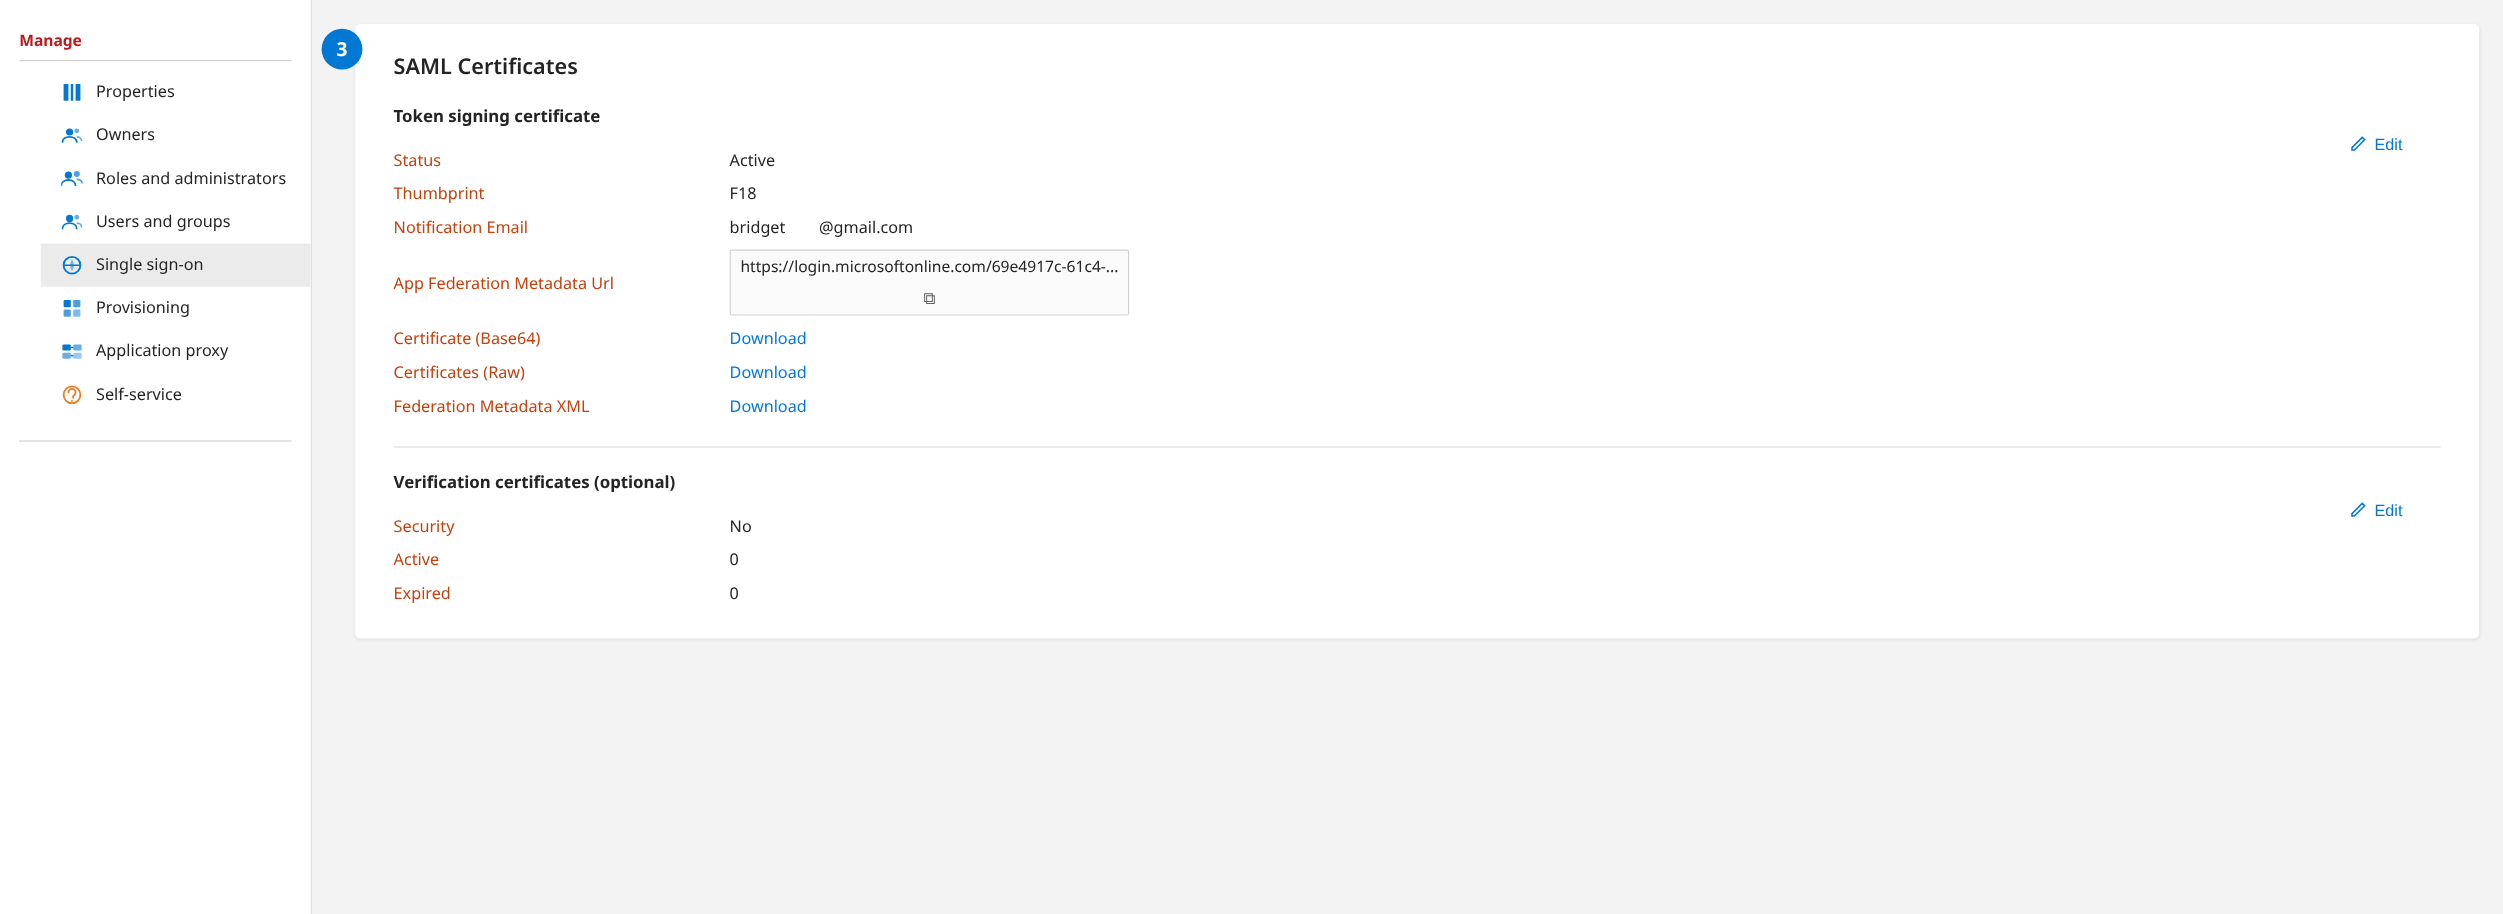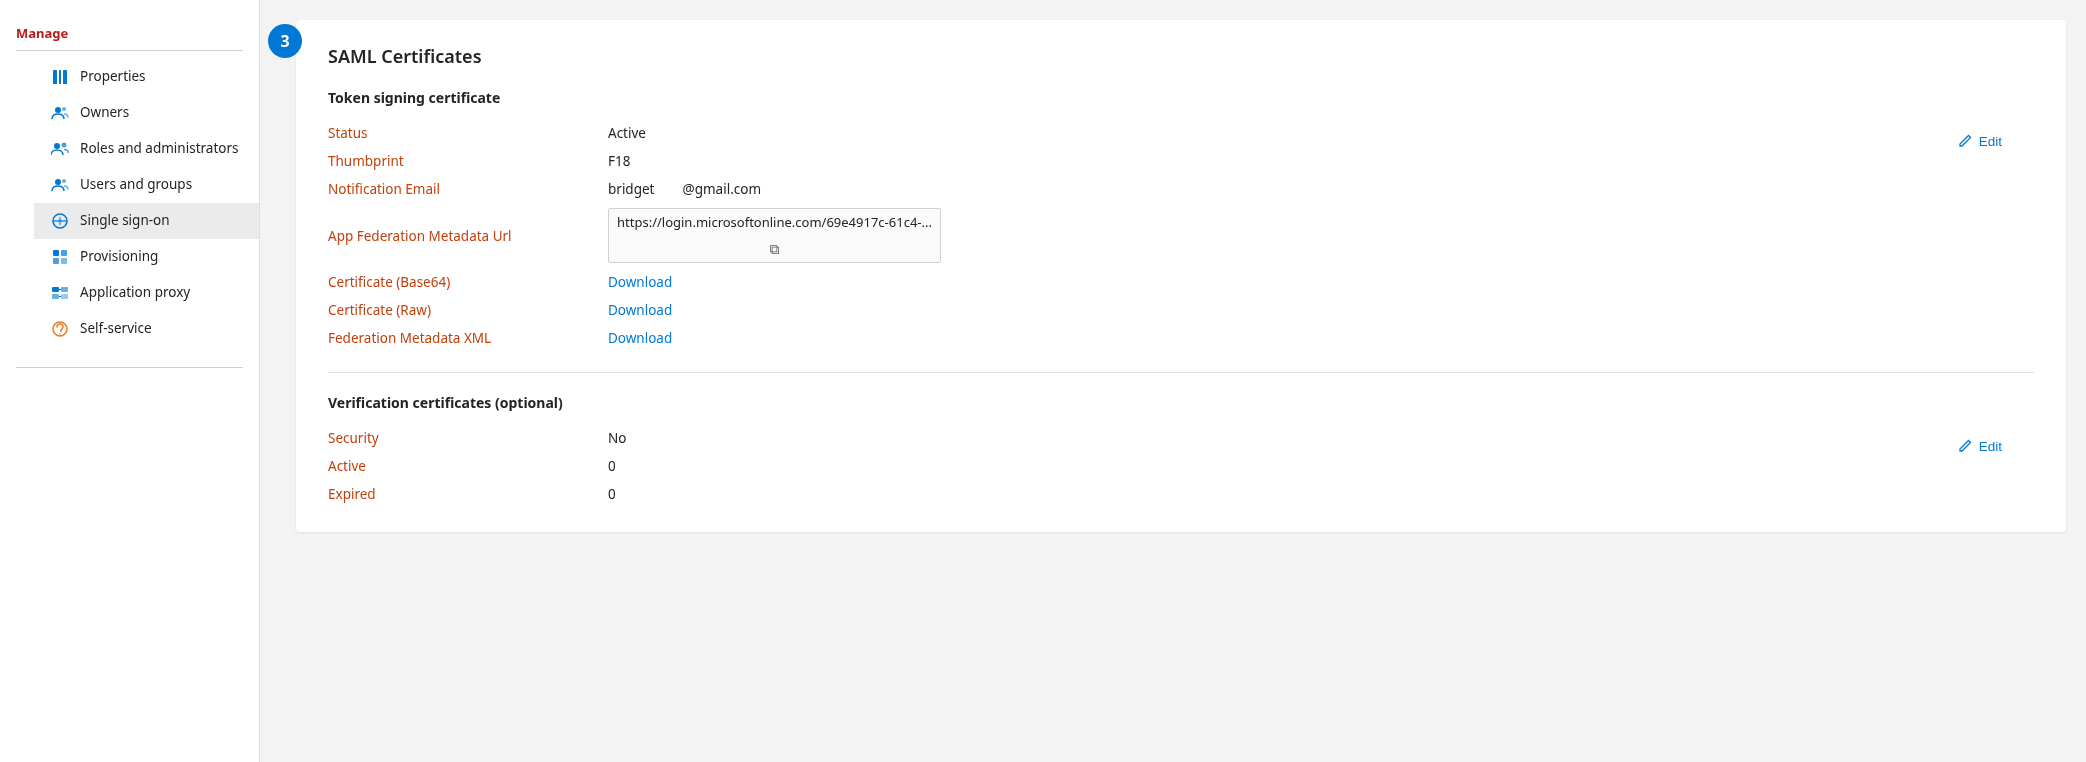--- a/index.html
+++ b/index.html
@@ -165,21 +165,20 @@
       right: 24px;
       display: flex;
       align-items: center;
       gap: 6px;
       color: #0078d4;
       cursor: pointer;
       font-size: 13.5px;
       background: none;
       border: none;
       padding: 4px 8px;
-      margin-top: 21px;
     }
 
     .section-divider {
       border: none;
       border-top: 1px solid #e0e0e0;
       margin: 20px 0;
     }
 
     .verification-section {
       position: relative;
@@ -345,21 +344,21 @@
                 </div>
               </td>
             </tr>
             <tr>
               <td>Certificate (Base64)</td>
               <td>
                 <a class="download-link">Download</a>
               </td>
             </tr>
             <tr>
-              <td>Certificate (Raw)</td>
+              <td>Certificates (Raw)</td>
               <td>
                 <a class="download-link">Download</a>
               </td>
             </tr>
             <tr>
               <td>Federation Metadata XML</td>
               <td>
                 <a class="download-link">Download</a>
               </td>
             </tr>

